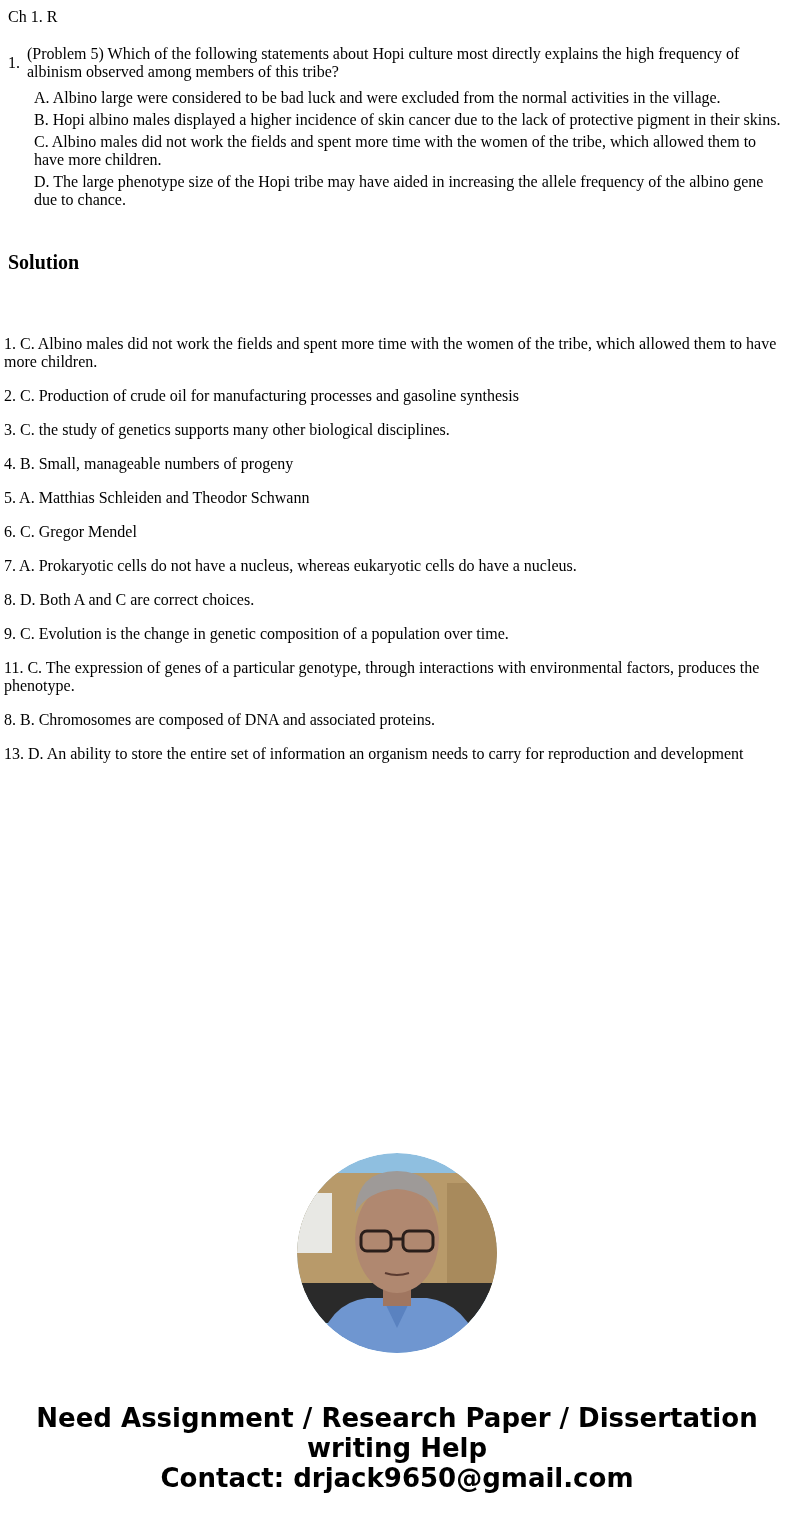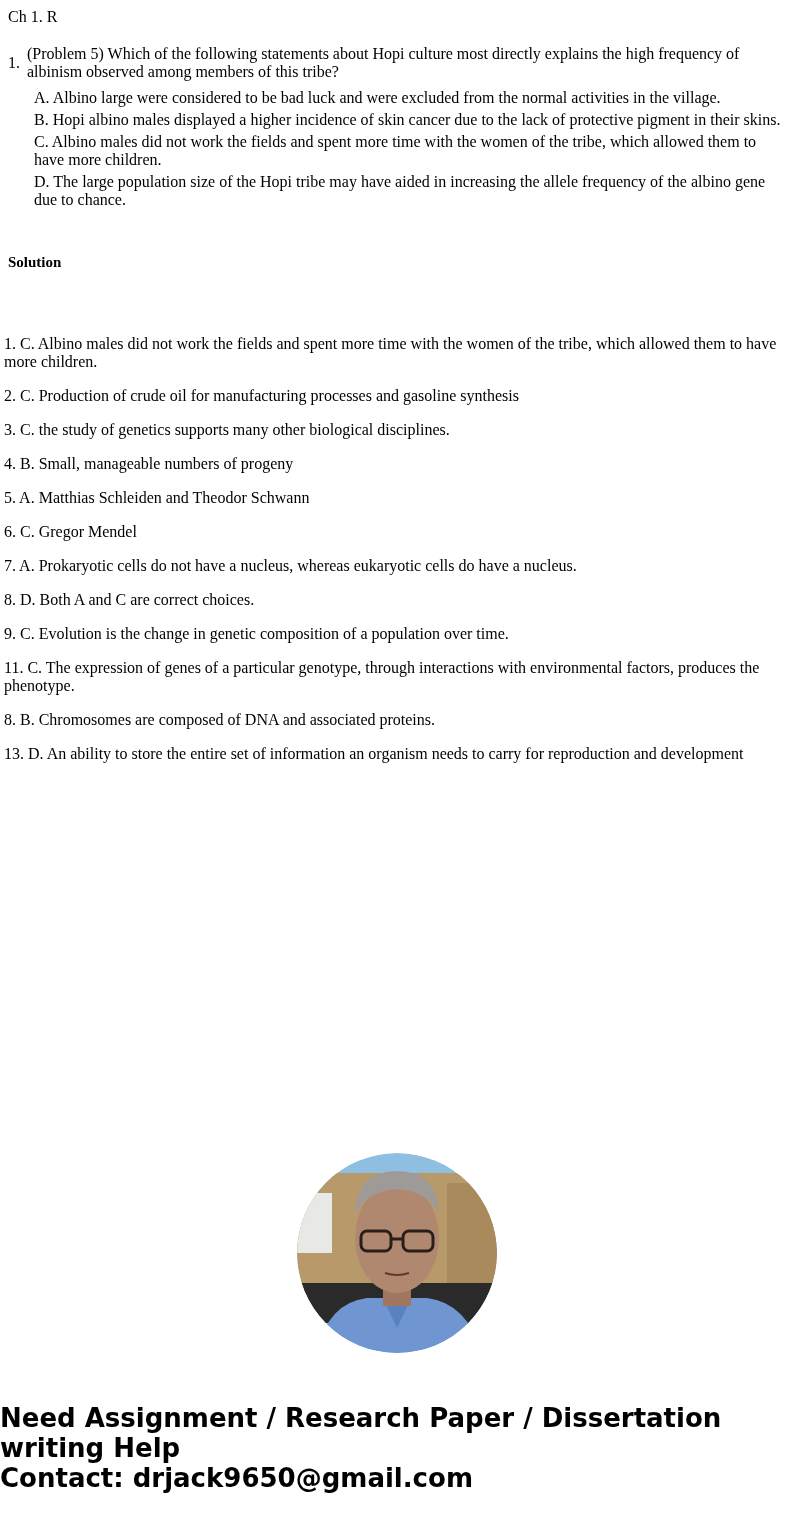--- a/index.html
+++ b/index.html
@@ -27,59 +27,59 @@
   }
   .q-text { flex: 1; }
   .options {
     margin-left: 26px;
     margin-top: 8px;
   }
   .option { margin-bottom: 4px; }
   .solution-title {
     position: absolute; left: 8px; top: 251px;
     font-weight: bold;
-    font-size: 15px;
+    font-size: 20px;
     line-height: 22px;
     margin: 0;
   }
   .answers {
     position: absolute; left: 4px; top: 291px; width: 778px; margin-top: 44px;
   }
   .answer { margin: 0 0 16px 0; }
   .avatar {
     position: absolute;
     left: 297px; top: 1153px;
     width: 200px; height: 200px;
     border-radius: 50%;
     overflow: hidden;
   }
   .promo {
     position: absolute; left: 0; top: 1403px; width: 794px;
-    text-align: left;
+    text-align: center;
     font-family: "DejaVu Sans", sans-serif;
     font-weight: bold;
     font-size: 26px;
     line-height: 30px;
   }
 </style>
 </head>
 <body>
 
 <div class="page-header">Ch 1. R</div>
 
 <div class="question-block">
   <div class="q-row">
     <div class="q-number">1.</div>
     <div class="q-text">(Problem 5) Which of the following statements about Hopi culture most directly explains the high frequency of albinism observed among members of this tribe?</div>
   </div>
   <div class="options">
     <div class="option">A. Albino large were considered to be bad luck and were excluded from the normal activities in the village.</div>
     <div class="option">B. Hopi albino males displayed a higher incidence of skin cancer due to the lack of protective pigment in their skins.</div>
     <div class="option">C. Albino males did not work the fields and spent more time with the women of the tribe, which allowed them to have more children.</div>
-    <div class="option">D. The large population size of the Hopi tribe may have aided in increasing the allele frequency of the albino gene due to chance.</div>
+    <div class="option">D. The large phenotype size of the Hopi tribe may have aided in increasing the allele frequency of the albino gene due to chance.</div>
   </div>
 </div>
 
 <h3 class="solution-title">Solution</h3>
 
 <div class="answers">
   <p class="answer">1. C. Albino males did not work the fields and spent more time with the women of the tribe, which allowed them to have more children.</p>
   <p class="answer">2. C. Production of crude oil for manufacturing processes and gasoline synthesis</p>
   <p class="answer">3. C. the study of genetics supports many other biological disciplines.</p>
   <p class="answer">4. B. Small, manageable numbers of progeny</p>

